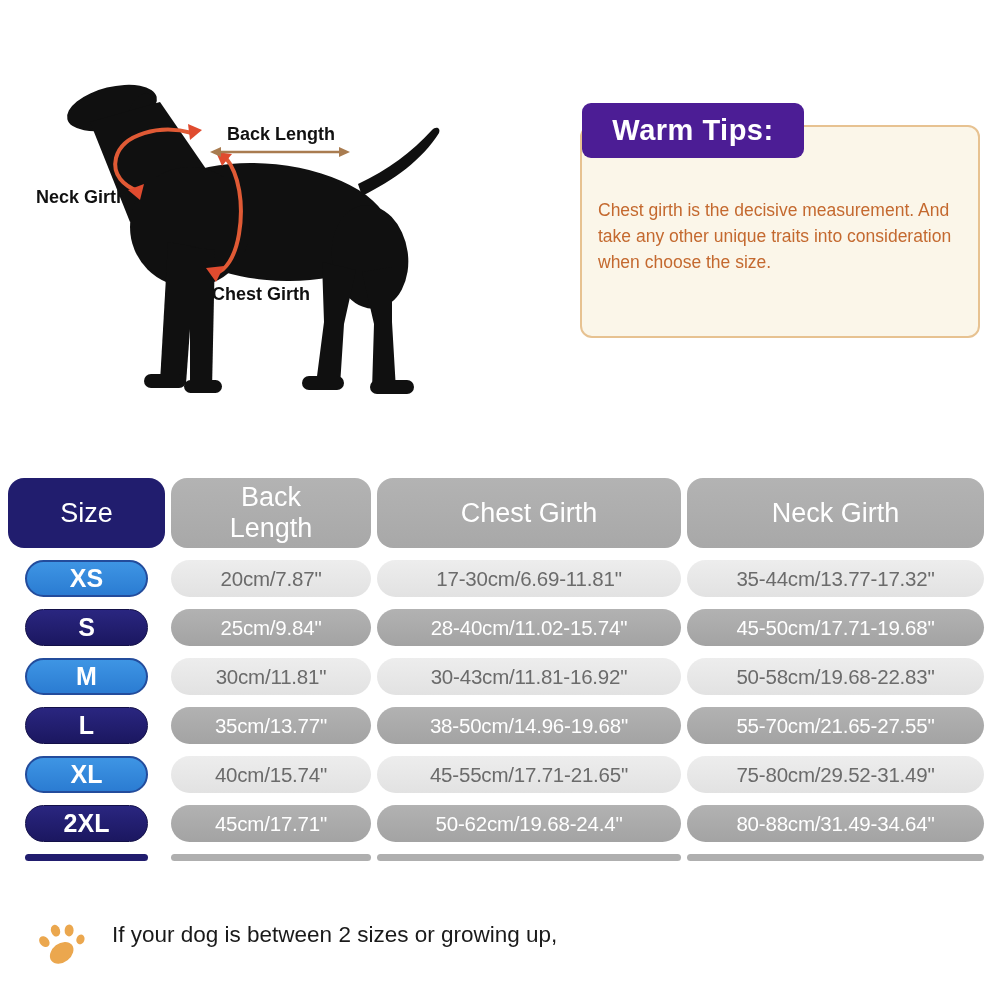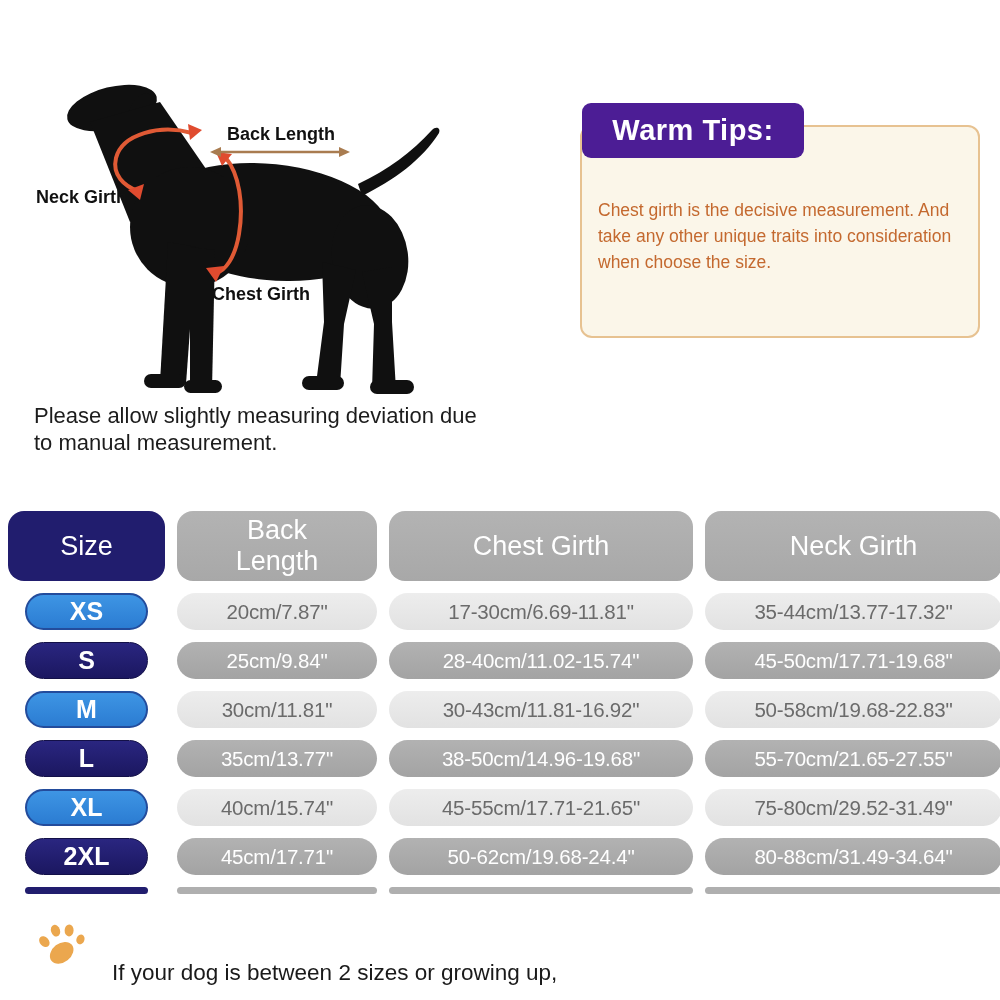--- a/index.html
+++ b/index.html
@@ -16,23 +16,23 @@
                 background:#4c1d95; border-radius:9px; color:#fff; font-size:29px; font-weight:bold;
                 display:flex; align-items:center; justify-content:center; letter-spacing:.5px; }
   #tips-body { position:absolute; left:598px; top:198px; width:366px;
                color:#C4692F; font-size:17.5px; line-height:1.48; }
 
   
   #deviation-note { position:absolute; left:34px; top:403px; width:455px;
                     color:#1c1c1c; font-size:22px; line-height:1.22; }
 
   
-  #size-table { position:absolute; left:8px; top:511px; width:977px;
+  #size-table { position:absolute; left:8px; top:478px; width:977px;
                 display:grid; grid-template-columns:157px 200px 304px 297px;
-                column-gap:6px; row-gap:12px;gap:12px; }
+                column-gap:6px; row-gap:12px; }
   .hdr-pill { height:70px; border-radius:16px; display:flex; align-items:center; justify-content:center;
               color:#fff; font-size:27px; text-align:center; }
   .hdr-navy { background:#211D6E; }
   .hdr-gray { background:linear-gradient(#B3B3B3,#A8A8A8); }
   .hdr-wrap { max-width:112px; line-height:1.15; }
   .size-pill { width:123px; height:37px; margin:0 auto; border-radius:19px;
                display:flex; align-items:center; justify-content:center;
                color:#fff; font-size:25px; font-weight:600;text-align:center; }
   .size-blue { background:linear-gradient(#3E95E4,#2B7CD2); border:2px solid #234C9C; }
   .size-navy { background:linear-gradient(#2A2680,#1B1760); border:1px solid #131048; }
@@ -40,21 +40,21 @@
                font-size:20.5px; letter-spacing:-0.2px; }
   .val-light { background:linear-gradient(#EDEDED,#E2E2E2); color:#6B6B6B; }
   .val-dark  { background:linear-gradient(#B2B2B2,#A3A3A3); color:#fff; }
   .stub-bar  { height:7px; border-radius:4px; align-self:start; }
   .stub-navy { width:123px; margin:0 auto; background:#211D6E; }
   .stub-gray { background:#AFAFAF; }
 
   
   #paw { position:absolute; left:33px; top:918px; width:60px; height:52px; }
   #footer-text { position:absolute; left:112px; top:920px; width:860px;
-                 color:#1a1a1a; font-size:22.5px; line-height:1.3;margin-top:38px; }
+                 color:#1a1a1a; font-size:22.5px; line-height:1.3; }
 </style>
 </head>
 <body>
 
 <div id="stage">
 
   <svg id="dog-diagram" viewBox="0 0 460 335">
     <g fill="#101010">
       <ellipse cx="92" cy="36" rx="46" ry="21" transform="rotate(-14 92 36)"></ellipse>
       <ellipse cx="122" cy="48" rx="15" ry="27" transform="rotate(12 122 48)"></ellipse>
@@ -92,21 +92,20 @@
 
     <text x="261" y="68" text-anchor="middle" font-size="18" font-weight="600" fill="#111">Back Length</text>
     <text x="16" y="131" font-size="18" font-weight="600" fill="#111">Neck Girth</text>
     <text x="192" y="228" font-size="18" font-weight="600" fill="#111">Chest Girth</text>
   </svg>
 
   <div id="tips-box"></div>
   <div id="tips-badge">Warm Tips:</div>
   <div id="tips-body">Chest girth is the decisive measurement. And take any other unique traits into consideration when choose the size.</div>
 
-  <div id="deviation-note">Please allow slightly measuring deviation due to manual measurement.</div>
 
   <div id="size-table">
 
     <div class="hdr-pill hdr-navy">Size</div>
     <div class="hdr-pill hdr-gray">
       <span class="hdr-wrap">Back Length</span>
     </div>
     <div class="hdr-pill hdr-gray">Chest Girth</div>
     <div class="hdr-pill hdr-gray">Neck Girth</div>
 

